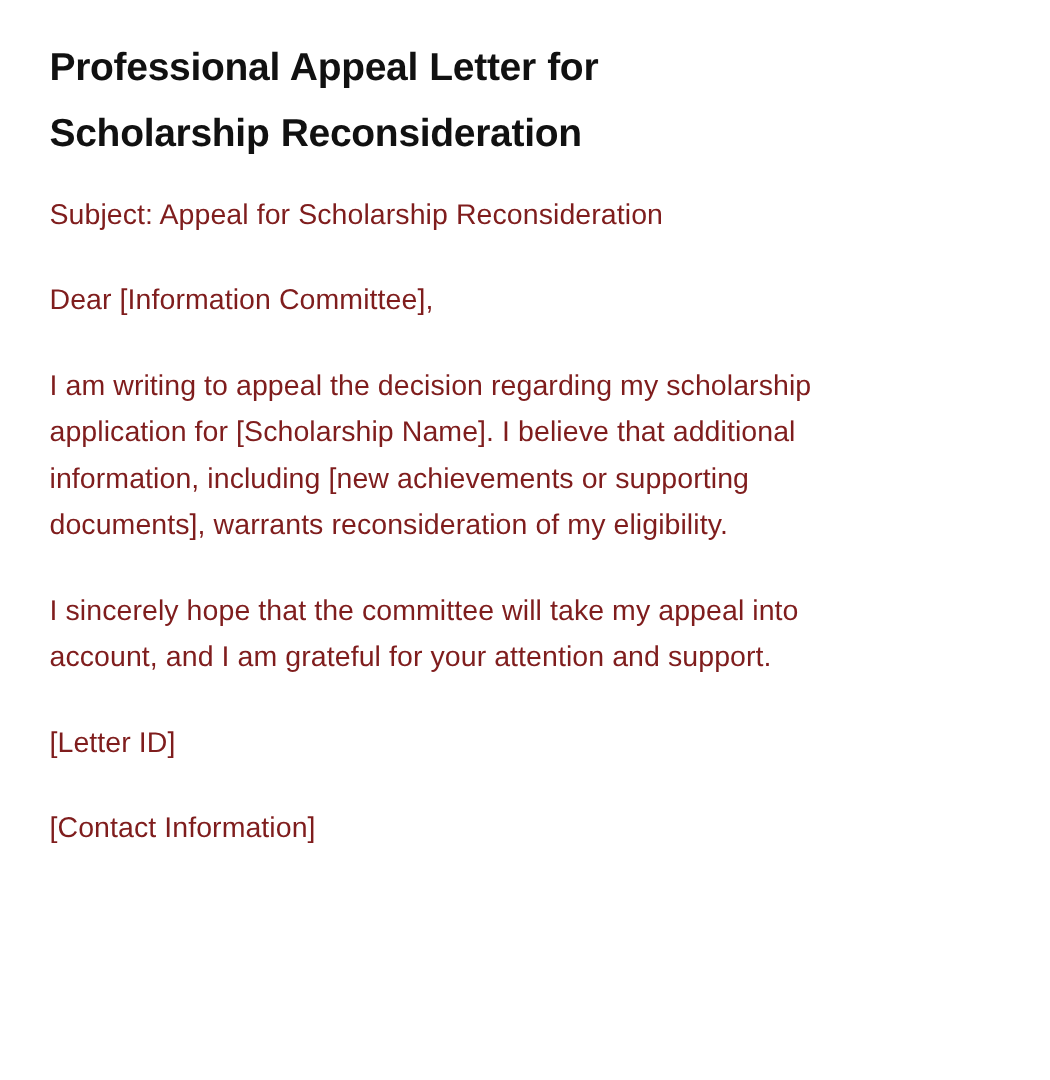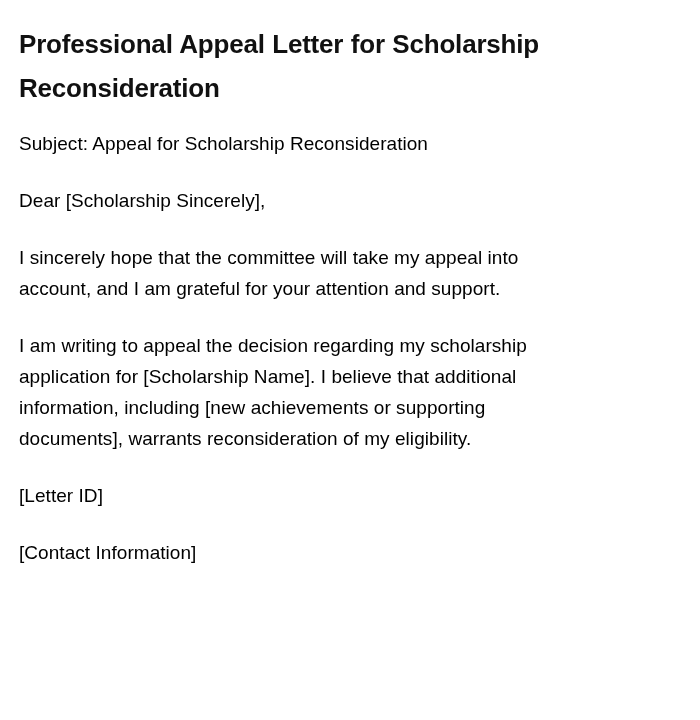--- a/index.html
+++ b/index.html
@@ -10,58 +10,58 @@
     width: 700px;
     height: 720px;
     background: #ffffff;
     font-family: "Liberation Sans", sans-serif;
     overflow: hidden;
   }
   .page {
     box-sizing: border-box;
     width: 588px;
     height: 720px;
-    padding: 22px 40px 0 19px;
+    padding: 22px 40px 0 33px;
     background: #ffffff;
   }
   .doc-title {
     margin: 0 0 0 0;
     font-size: 26px;
     line-height: 44px;
     font-weight: 700;
     letter-spacing: -0.2px;
     color: #111111;
     max-width: 576px;
     word-spacing: 0.5px;
   }
   .doc-body {
     margin-top: 18px;
   }
   .para {
     margin: 0 0 26px 0;
     font-size: 19px;
     line-height: 31px;
     font-weight: 400;
-    color: #000000;
+    color: #7f1d1d;
     max-width: 578px;
     letter-spacing: 0.05px;
   }
   .para:last-child {
     margin-bottom: 0;
   }
 </style>
 </head>
 <body>
 
 <div class="page">
 
   <h1 class="doc-title">Professional Appeal Letter for Scholarship Reconsideration</h1>
 
   <div class="doc-body">
     <p class="para">Subject: Appeal for Scholarship Reconsideration</p>
-    <p class="para">Dear [Scholarship Sincerely],</p>
+    <p class="para">Dear [Information Committee],</p>
+    <p class="para">I am writing to appeal the decision regarding my scholarship application for [Scholarship Name]. I believe that additional information, including [new achievements or supporting documents], warrants reconsideration of my eligibility.</p>
     <p class="para">I sincerely hope that the committee will take my appeal into account, and I am grateful for your attention and support.</p>
-    <p class="para">I am writing to appeal the decision regarding my scholarship application for [Scholarship Name]. I believe that additional information, including [new achievements or supporting documents], warrants reconsideration of my eligibility.</p>
     <p class="para">[Letter ID]</p>
     <p class="para">[Contact Information]</p>
   </div>
 
 </div>
 
 </body></html>

